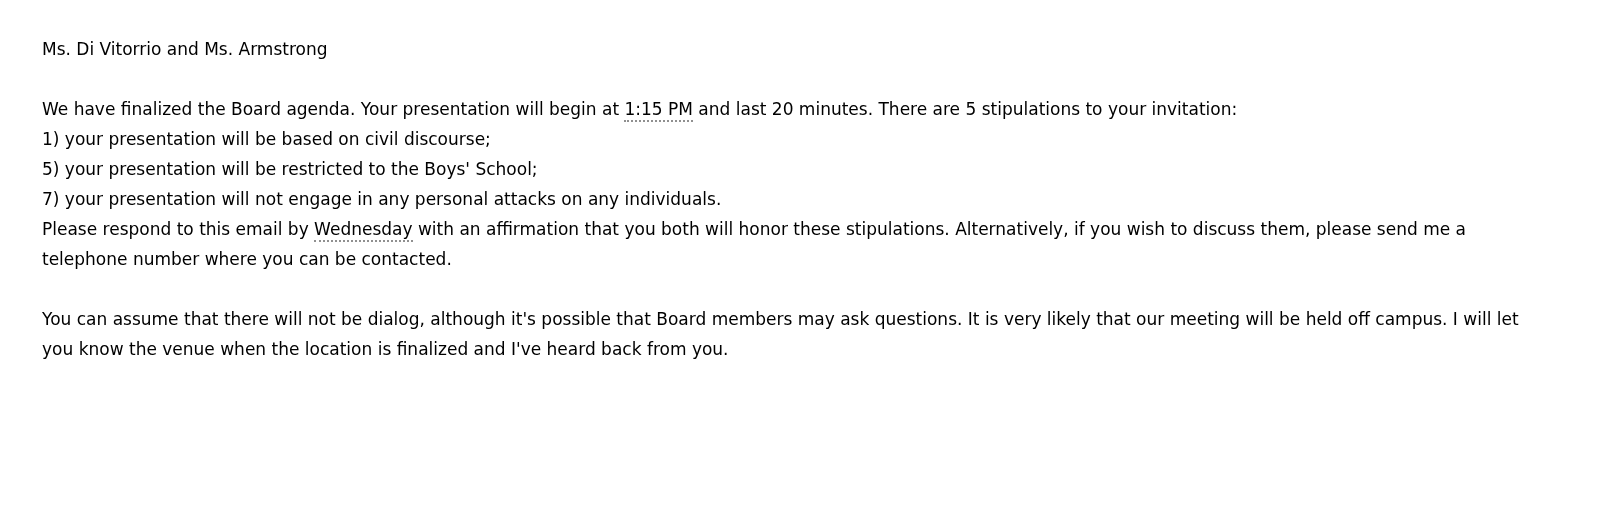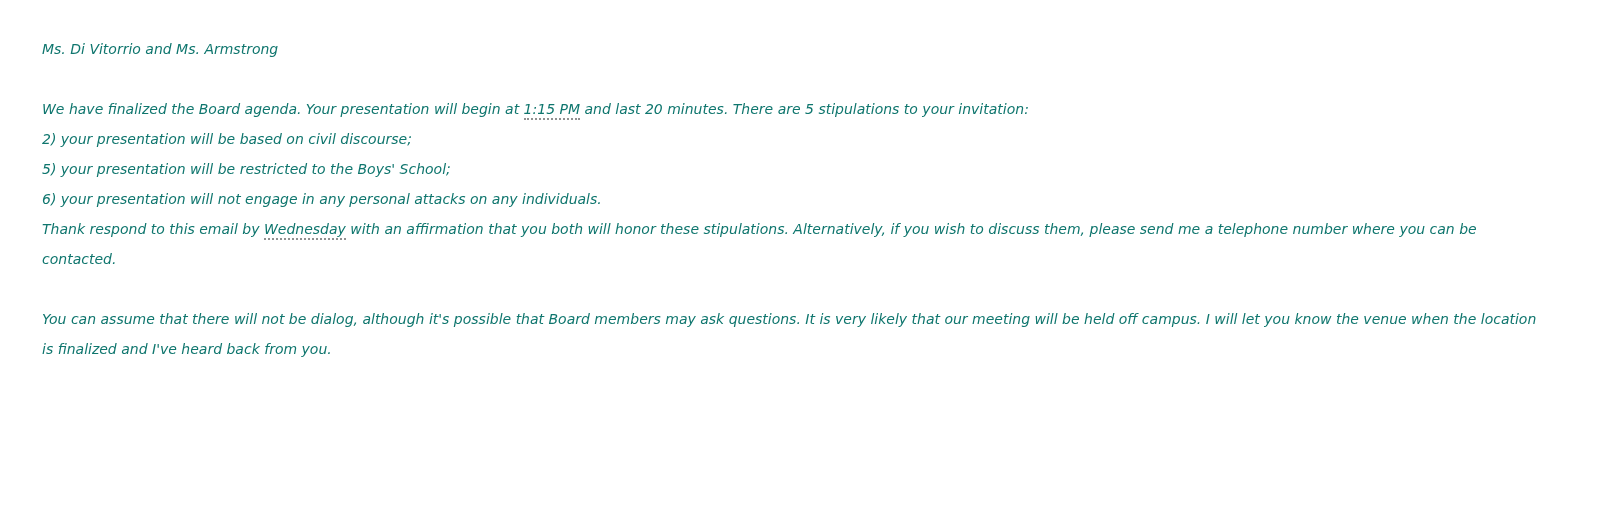--- a/index.html
+++ b/index.html
@@ -12,25 +12,24 @@
     height: 508px;
     font-family: "DejaVu Sans", sans-serif;
     color: #000000;
     overflow: hidden;
   }
   .email-body {
     position: absolute;
     left: 42px;
     top: 34px;
     width: 1500px;
-    font-size: 14px;
+    font-size: 17px;
     line-height: 30px;
-    color: #0f766e;
+    color: #000000;
     white-space: normal;
-    font-style: italic;
   }
   .para {
     margin: 0;
   }
   .blank-line {
     height: 30px;
   }
   .spellcheck {
     border-bottom: 2px dotted #909090;
     padding-bottom: 1px;
@@ -40,25 +39,25 @@
 <body>
 
 <div class="email-body">
 
   <p class="para">Ms. Di Vitorrio and Ms. Armstrong</p>
 
   <div class="blank-line"></div>
 
   <p class="para"><span>We have finalized the Board agenda.  Your presentation will begin at </span><span class="spellcheck">1:15 PM</span><span> and last 20 minutes. There are 5 stipulations to your invitation:</span></p>
 
-  <p class="para">2) your presentation will be based on civil discourse;</p>
+  <p class="para">1) your presentation will be based on civil discourse;</p>
   <p class="para">5) your presentation will be restricted to the Boys' School;</p>
-  <p class="para">6) your presentation will not engage in any personal attacks on any individuals.</p>
+  <p class="para">7) your presentation will not engage in any personal attacks on any individuals.</p>
 
-  <p class="para"><span>Thank respond to this email by </span><span class="spellcheck">Wednesday</span><span> with an affirmation that you both will honor these stipulations. Alternatively, if you wish to discuss them, please send me a telephone number where you can be contacted.</span></p>
+  <p class="para"><span>Please respond to this email by </span><span class="spellcheck">Wednesday</span><span> with an affirmation that you both will honor these stipulations. Alternatively, if you wish to discuss them, please send me a telephone number where you can be contacted.</span></p>
 
   <div class="blank-line"></div>
 
   <p class="para"> You can assume that there will not be dialog, although it's possible that Board members may ask questions.  It is very likely that our meeting will be held off campus.  I will let you know the venue when the location is finalized and I've heard back from you.</p>
 
   <div class="blank-line"></div>
 
 
 </div>
 

